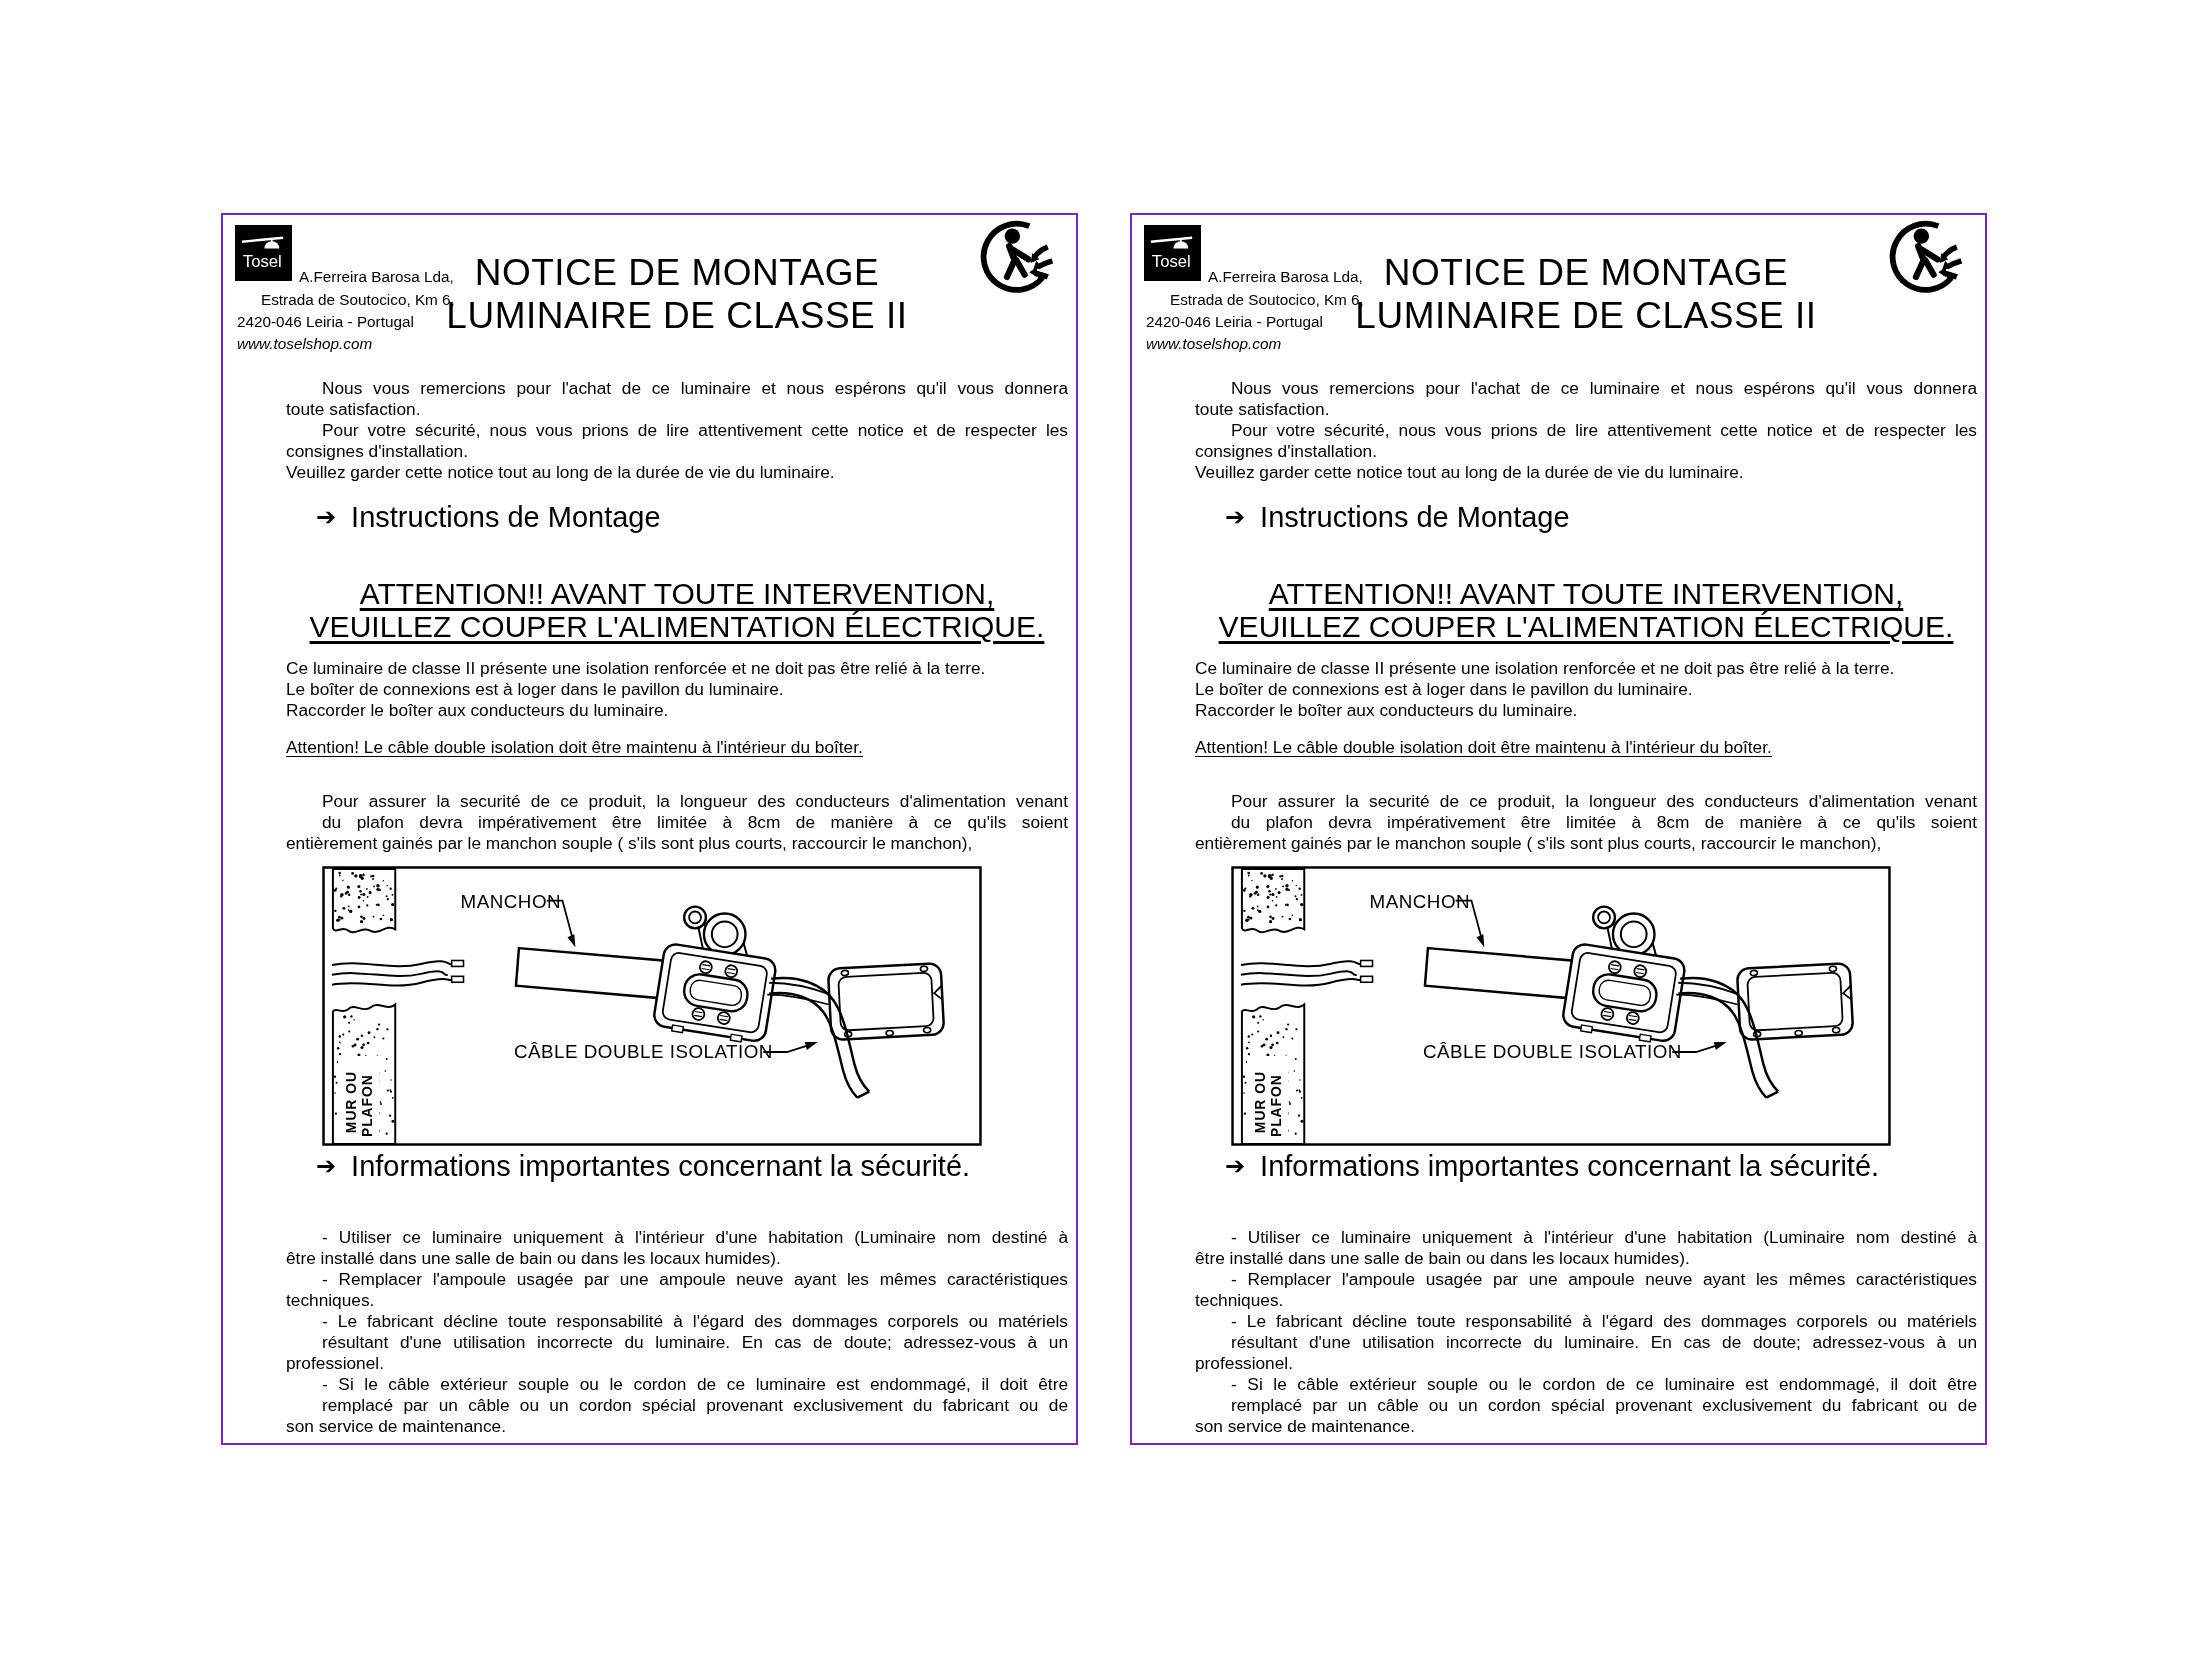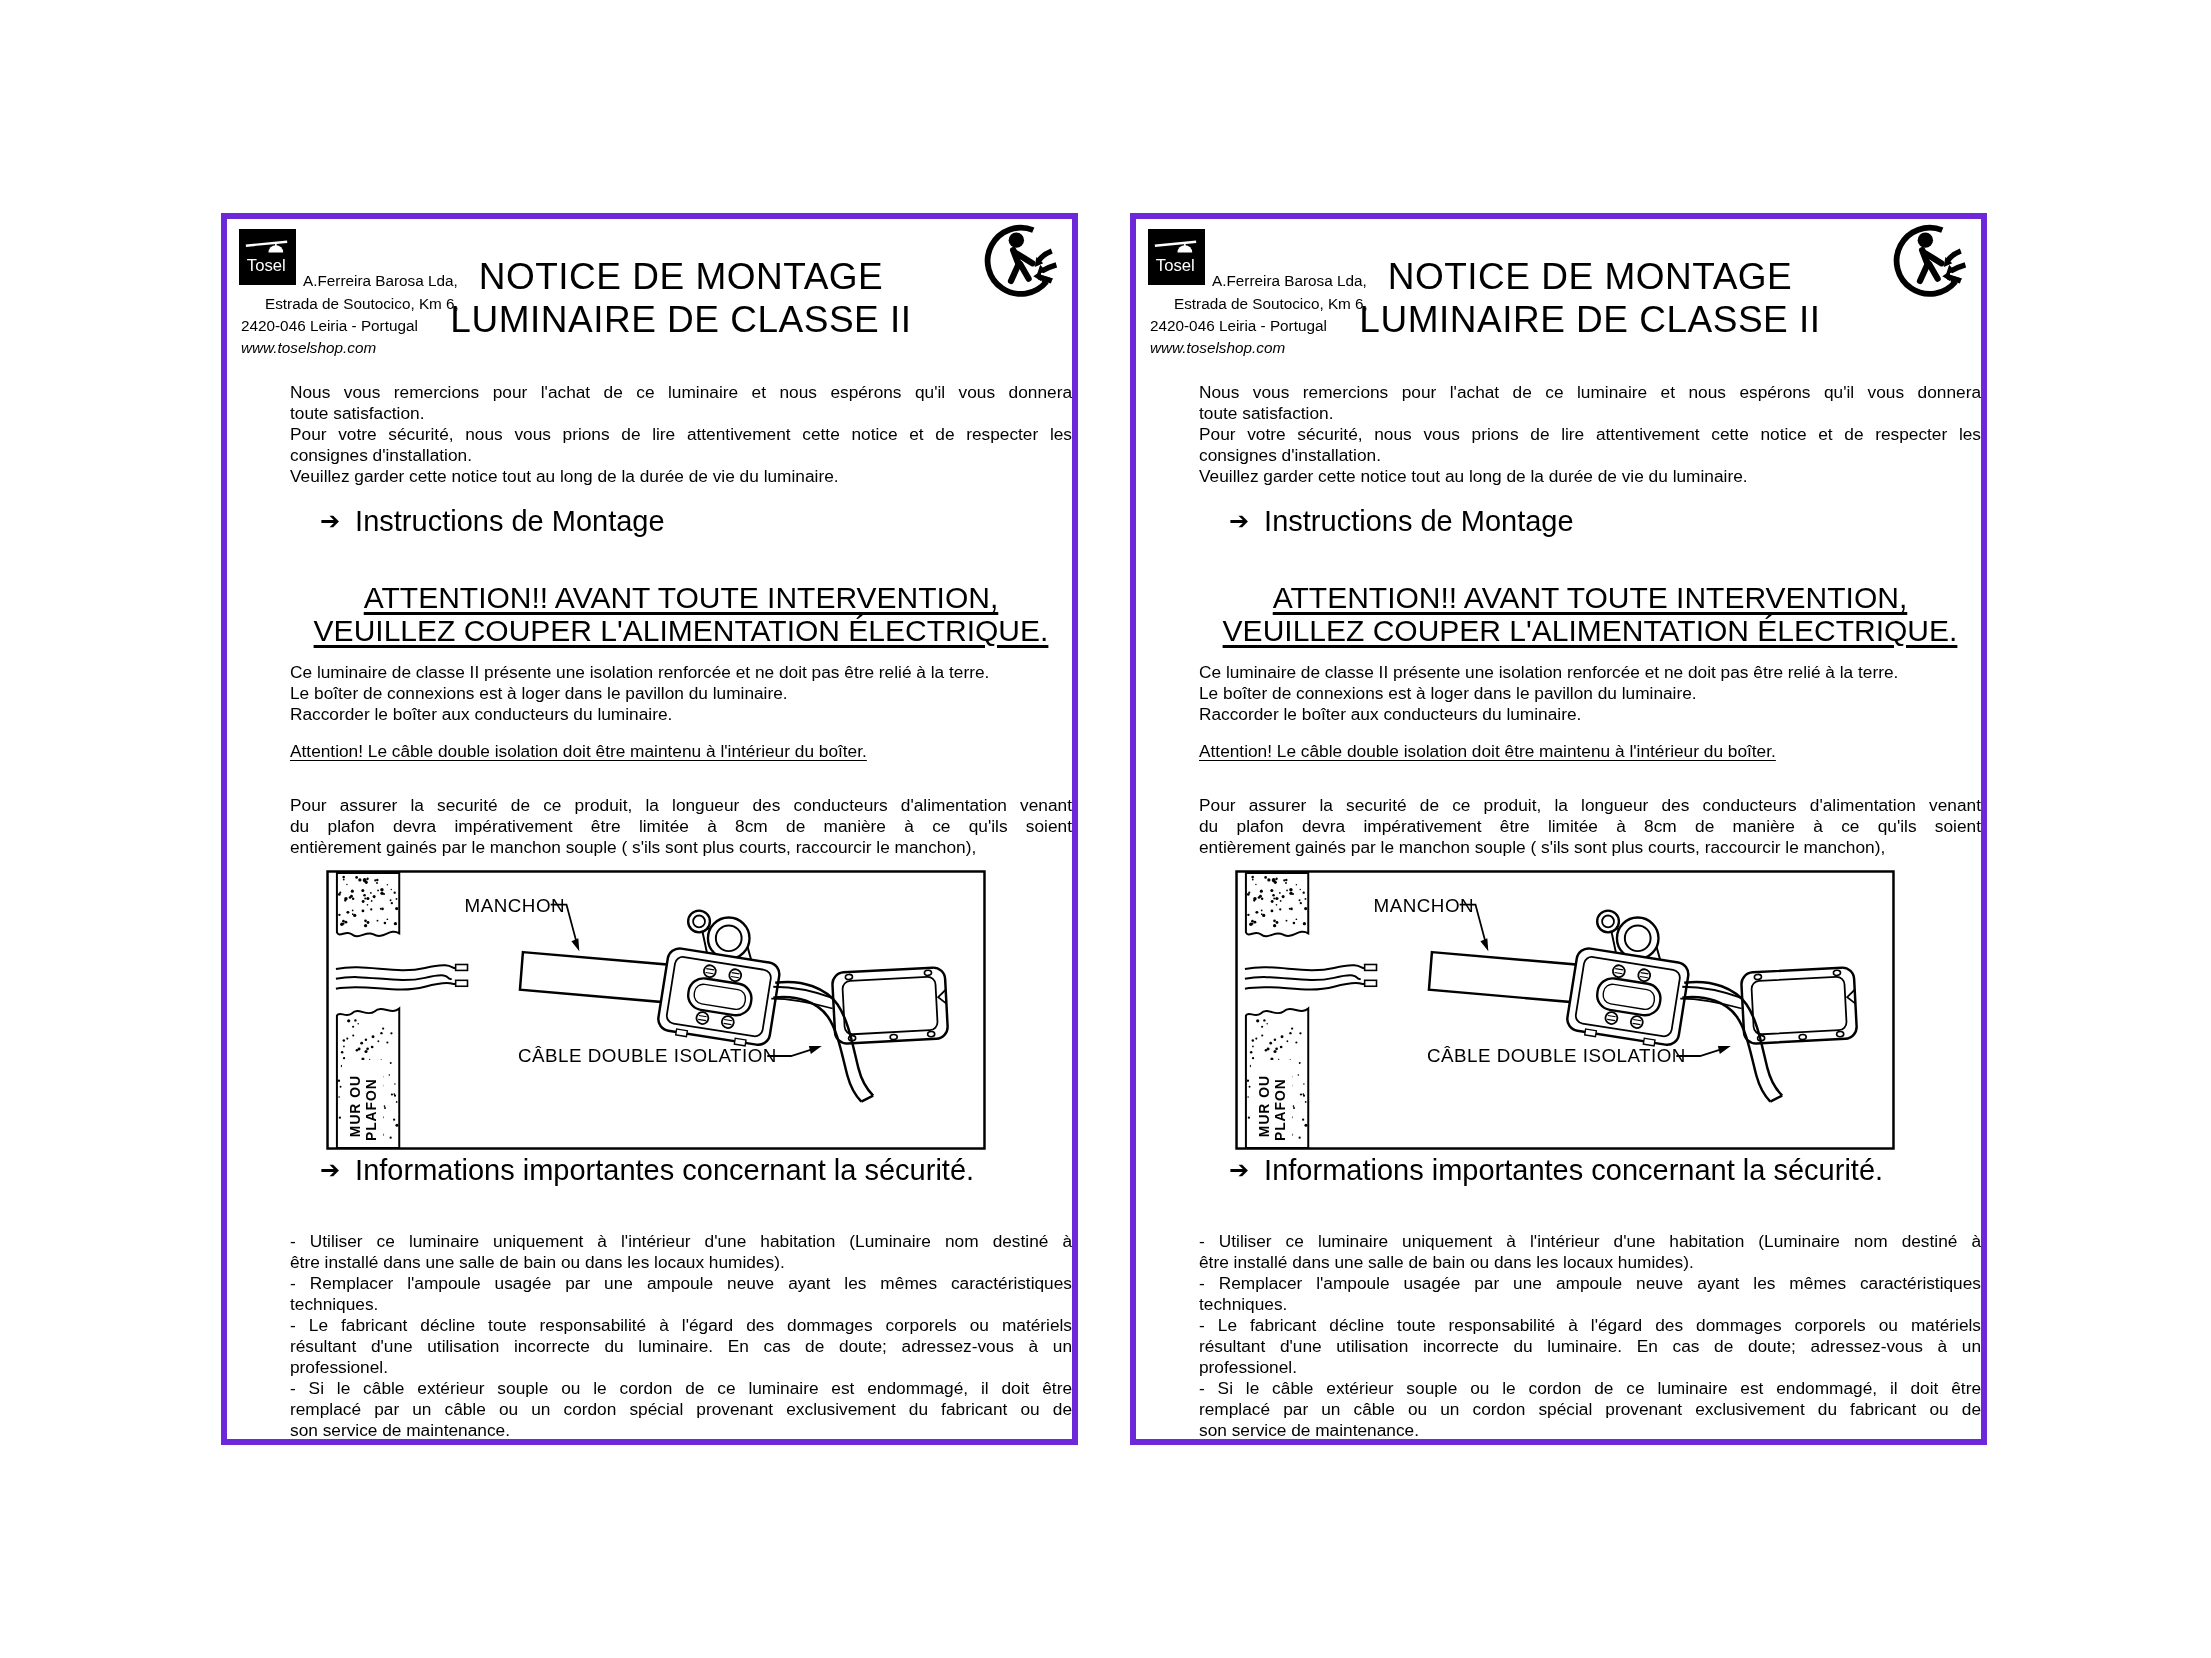--- a/index.html
+++ b/index.html
@@ -3,35 +3,35 @@
 <meta charset="utf-8">
 <style>
   html,body{margin:0;padding:0;}
   body{
     width:2212px;height:1658px;position:relative;background:#ffffff;
     font-family:"Liberation Sans", sans-serif;color:#000;
     -webkit-font-smoothing:antialiased;
   }
   .page{
     position:absolute;top:213px;width:857px;height:1232px;
-    border:6px solid #6d28d9;background:#fff;box-sizing:border-box;overflow:hidden;
+    border:2px solid #6d28d9;background:#fff;box-sizing:border-box;overflow:hidden;
   }
   #pageA{left:221px;}
   .abs{position:absolute;}
   .logo-box{left:12px;top:10px;width:57px;height:56px;}
   .addr{font-size:15.3px;line-height:20px;white-space:nowrap;text-align:center;}
   .company{left:76px;top:52px;}
   .addr1{left:14px;top:75px;margin-left:24px;}
   .addr2{left:14px;top:97px;}
   .www{left:14px;top:119px;font-style:italic;}
   .title{left:63px;top:36px;width:782px;text-align:center;font-size:37px;line-height:43px;letter-spacing:0.5px;}
   .triman{left:756px;top:5px;width:79px;height:77px;}
   .col{left:63px;width:782px;}
   .ln{font-size:17.3px;line-height:21px;}
-  .jst{text-align:justify;text-align-last:justify;}
+  .jst{text-align:justify;text-align-last:justify;margin-left:36px;}
   .intro{top:163px;}
   .sect-h{font-size:29px;line-height:34px;white-space:nowrap;margin-left:30px;}
   .sect-h .ar{font-size:24px;margin-right:15px;position:relative;top:-2px;}
   .h1{top:285px;}
   .warning{top:362px;text-align:center;font-size:30px;line-height:33px;}
   .warning .wl{text-decoration:underline;text-underline-offset:4px;}
   .para1{top:443px;}
   .caution{top:522px;font-size:17.3px;text-decoration:underline;text-underline-offset:3px;}
   .para2{top:576px;}
   .diagram{left:99px;top:651px;width:660px;height:280px;}

